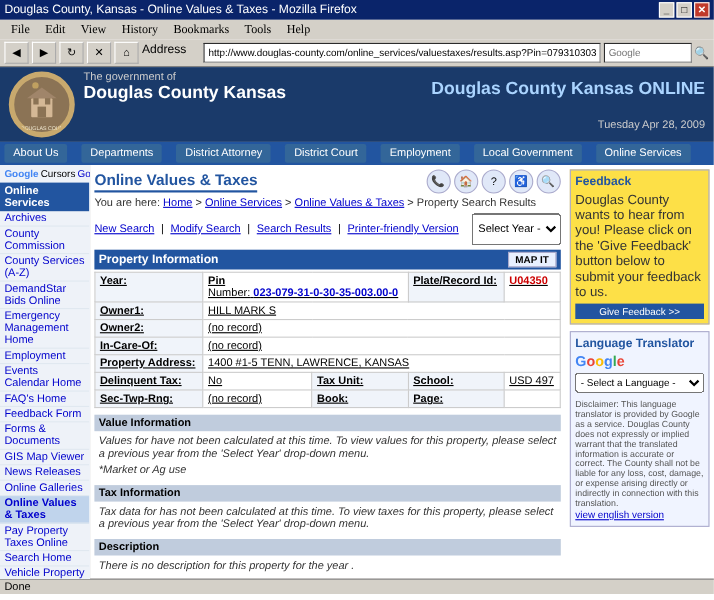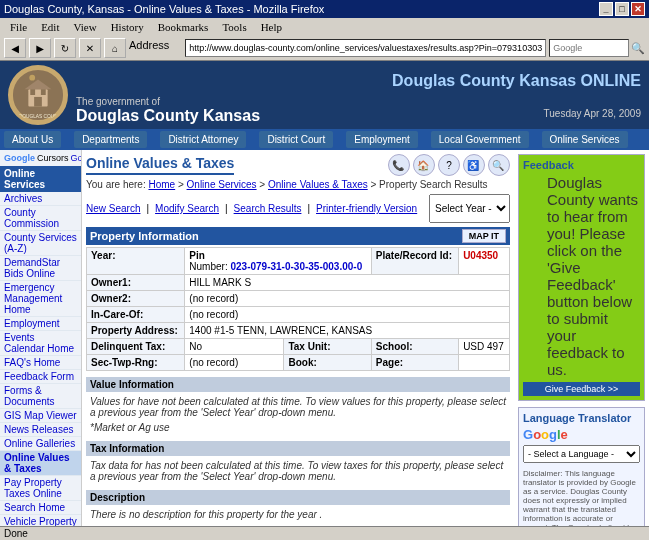--- a/index.html
+++ b/index.html
@@ -18,21 +18,21 @@
     .address-label { font-size: 11px; }
     .address-input { flex: 1; height: 18px; border: 1px inset #808080; font-size: 9px; padding: 1px 3px; background: white; }
     .search-box { display: flex; align-items: center; gap: 2px; }
     .search-input { height: 18px; width: 80px; border: 1px inset #808080; font-size: 9px; padding: 1px 3px; }
 
     
     .page-wrapper { display: flex; flex-direction: column; height: calc(545px - 80px); overflow: hidden; }
 
     
     .site-header { background: #1a3a6a; color: white; display: flex; align-items: center; justify-content: space-between; padding: 4px 8px; }
-    .logo-area { display: flex; align-items: flex-end; gap: 8px; }
+    .logo-area { display: flex; align-items: flex-start; gap: 8px; }
     .logo-circle { width: 60px; height: 60px; border-radius: 50%; background: #c8a96e; border: 3px solid #c8a96e; display: flex; align-items: center; justify-content: center; overflow: hidden; font-size: 7px; color: #333; text-align: center; }
     .logo-text { font-size: 10px; color: #ccc; }
     .logo-text strong { font-size: 16px; color: white; display: block; }
     .site-title { font-size: 16px; font-weight: bold; color: white; text-align: center; }
     .site-title span { color: #aad4ff; }
     .date-line { font-size: 10px; color: #ccc; text-align: right; margin-top: 18px; }
 
     
     .nav-bar { background: #2255a0; display: flex; gap: 13px; padding: 2px 4px; }
     .nav-link { background: #336699; color: white; padding: 3px 8px; font-size: 10px; cursor: pointer; border-radius: 2px; text-decoration: none; white-space: nowrap; }
@@ -63,36 +63,36 @@
     .action-bar { display: flex; align-items: center; justify-content: space-between; margin-bottom: 4px; flex-wrap: wrap; gap: 1px; }
     .action-links { display: flex; gap: 6px; font-size: 10px; }
     .action-link { color: #0000cc; cursor: pointer; text-decoration: underline; }
     .select-year { display: flex; align-items: center; gap: 3px; font-size: 10px; }
     .select-year select { font-size: 10px; padding: 1px; height: 29px; }
 
     
     .section-header { background: #2255a0; color: white; font-size: 11px; font-weight: bold; padding: 2px 4px; margin-bottom: 2px; display: flex; justify-content: space-between; align-items: center; }
     .map-it-btn { background: #e8f0ff; color: #000; border: 1px solid #aac; font-size: 9px; padding: 1px 6px; cursor: pointer; font-weight: bold; }
 
-    .prop-table { width: 100%; border-collapse: collapse; margin-bottom: 4px; font-size: 10px; }
+    .prop-table { width: 100%; border-collapse: collapse; margin-bottom: 4px; font-size: 10px; text-decoration: underline; }
     .prop-table td { padding: 2px 4px; border: 1px solid #ccc; vertical-align: top; }
     .prop-table .label { font-weight: bold; background: #f0f4fa; white-space: nowrap; }
     .prop-table .highlight { color: #cc0000; font-weight: bold; }
     .pin-cell { color: #0000cc; font-weight: bold; }
 
     
     .info-section { margin-bottom: 6px; }
     .info-section-title { background: #c0ccdd; font-size: 10px; font-weight: bold; padding: 2px 4px; margin-bottom: 2px; }
     .info-text { font-size: 10px; color: #333; padding: 2px 4px; font-style: italic; }
 
     
     .right-panel { width: 135px; flex-shrink: 0; padding: 4px; overflow-y: auto; }
-    .feedback-box { background: #84cc16; border: 1px solid #aac; padding: 4px; margin-bottom: 6px; }
+    .feedback-box { background: #fde047; border: 1px solid #aac; padding: 4px; margin-bottom: 6px; }
     .feedback-title { font-size: 11px; font-weight: bold; color: #2255a0; margin-bottom: 3px; }
-    .feedback-text { font-size: 15px; color: #333; margin-bottom: 4px; margin-left: 24px; }
+    .feedback-text { font-size: 12px; color: #333; margin-bottom: 4px; }
     .feedback-btn { background: #2255a0; color: white; border: none; padding: 2px 6px; font-size: 9px; cursor: pointer; width: 100%; }
     .lang-box { background: #f0f4ff; border: 1px solid #aac; padding: 4px; }
     .lang-title { font-size: 11px; font-weight: bold; color: #2255a0; margin-bottom: 3px; }
     .google-logo { font-size: 13px; font-weight: bold; color: #4285f4; }
     .lang-select { width: 100%; margin: 3px 0; font-size: 9px; height: 18px; }
     .lang-disclaimer { font-size: 8px; color: #555; margin-top: 3px; }
     .view-english { color: #0000cc; font-size: 9px; cursor: pointer; text-decoration: underline; }
 
     
     .status-bar { background: #d4d0c8; border-top: 1px solid #808080; padding: 1px 4px; font-size: 10px; display: flex; justify-content: space-between; }

